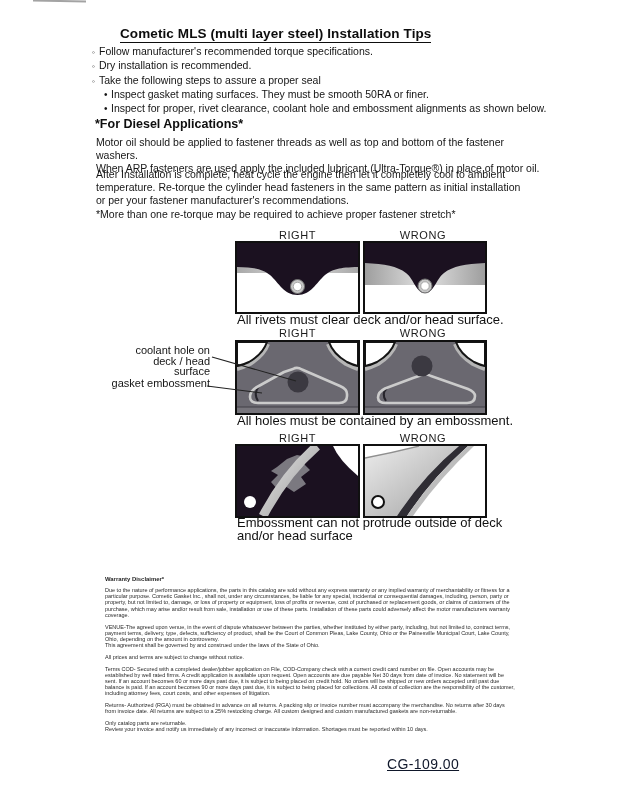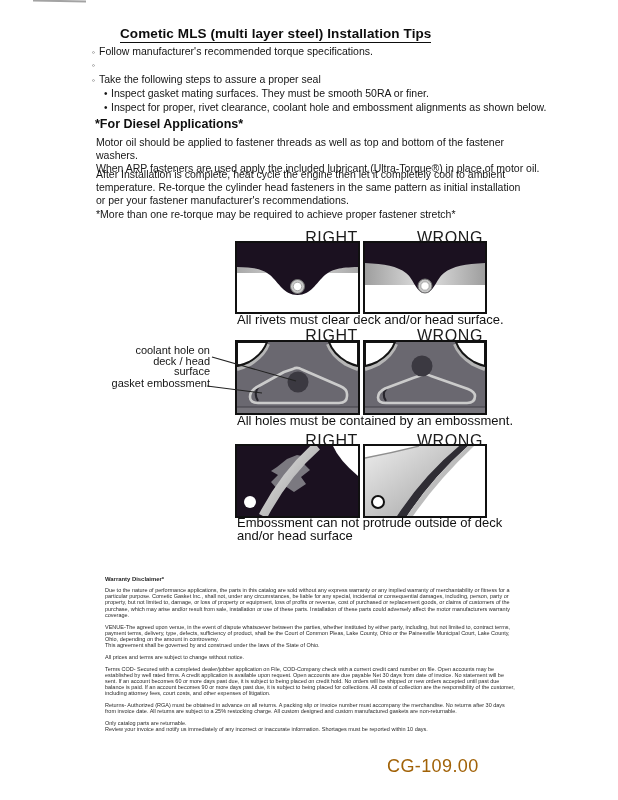--- a/index.html
+++ b/index.html
@@ -16,47 +16,48 @@
   .bullets{left:92px;top:45px;font-size:10.5px;line-height:13.4px;white-space:nowrap;}
   .b-row{display:flex;align-items:baseline;}
   .b-row .mk{width:7px;font-size:8px;color:#141414;flex:none;}
   .b-sub{padding-left:12px;}
   .b-sub .mk{width:7px;font-size:10px;}
   .diesel-h{left:95px;top:117px;font-size:12.5px;font-weight:700;color:#0e0e0e;}
   .para{font-size:10.5px;line-height:13.2px;white-space:pre-line;color:#161616;}
   .p1{left:96px;top:136px;width:450px;}
   .p2{left:96px;top:168px;width:450px;}
   .note{left:96px;top:208px;width:450px;}
-  .dg-label{font-size:16px;letter-spacing:.6px;color:#1b1b1b;text-align:right;}
+  .dg-label{font-size:11px;letter-spacing:.6px;color:#1b1b1b;text-align:center;}
   .dg-box{border:2px solid #101010;line-height:0;background:#fff;}
   .caption{font-size:13px;line-height:12.5px;color:#111;white-space:pre-line;}
   .side-label{font-size:11px;line-height:10.6px;color:#151515;text-align:right;}
   .overlay{left:0;top:0;pointer-events:none;}
   .warranty{left:105px;top:576px;width:412px;color:#2a2a2a;}
   .warranty h4{margin:0 0 5px 0;font-size:5.9px;font-weight:700;color:#1d1d1d;}
   .warranty p{margin:0 0 5.5px 0;font-size:5.5px;line-height:6.2px;white-space:pre-line;}
   .warranty p.tight{margin-bottom:0;}
-  .page-num{left:387px;top:756px;font-size:18px;letter-spacing:.4px;color:#a16207;}
+  .page-num{left:387px;top:756px;font-size:14px;letter-spacing:.4px;color:#0f172a;text-decoration:underline;}
 </style>
 </head>
 <body>
 
 <div class="page">
 
   <div class="abs scan-line"></div>
 
   <div class="abs title">Cometic MLS (multi layer steel) Installation Tips</div>
 
   <div class="abs bullets">
     <div class="b-row">
         <span class="mk">◦</span>
         <span>Follow manufacturer's recommended torque specifications.</span>
       </div>
     <div class="b-row">
         <span class="mk">◦</span>
+        <span>Dry installation is recommended.</span>
       </div>
     <div class="b-row">
         <span class="mk">◦</span>
         <span>Take the following steps to assure a proper seal</span>
       </div>
     <div class="b-row b-sub">
         <span class="mk">•</span>
         <span>Inspect gasket mating surfaces.  They must be smooth 50RA or finer.</span>
       </div>
     <div class="b-row b-sub">

